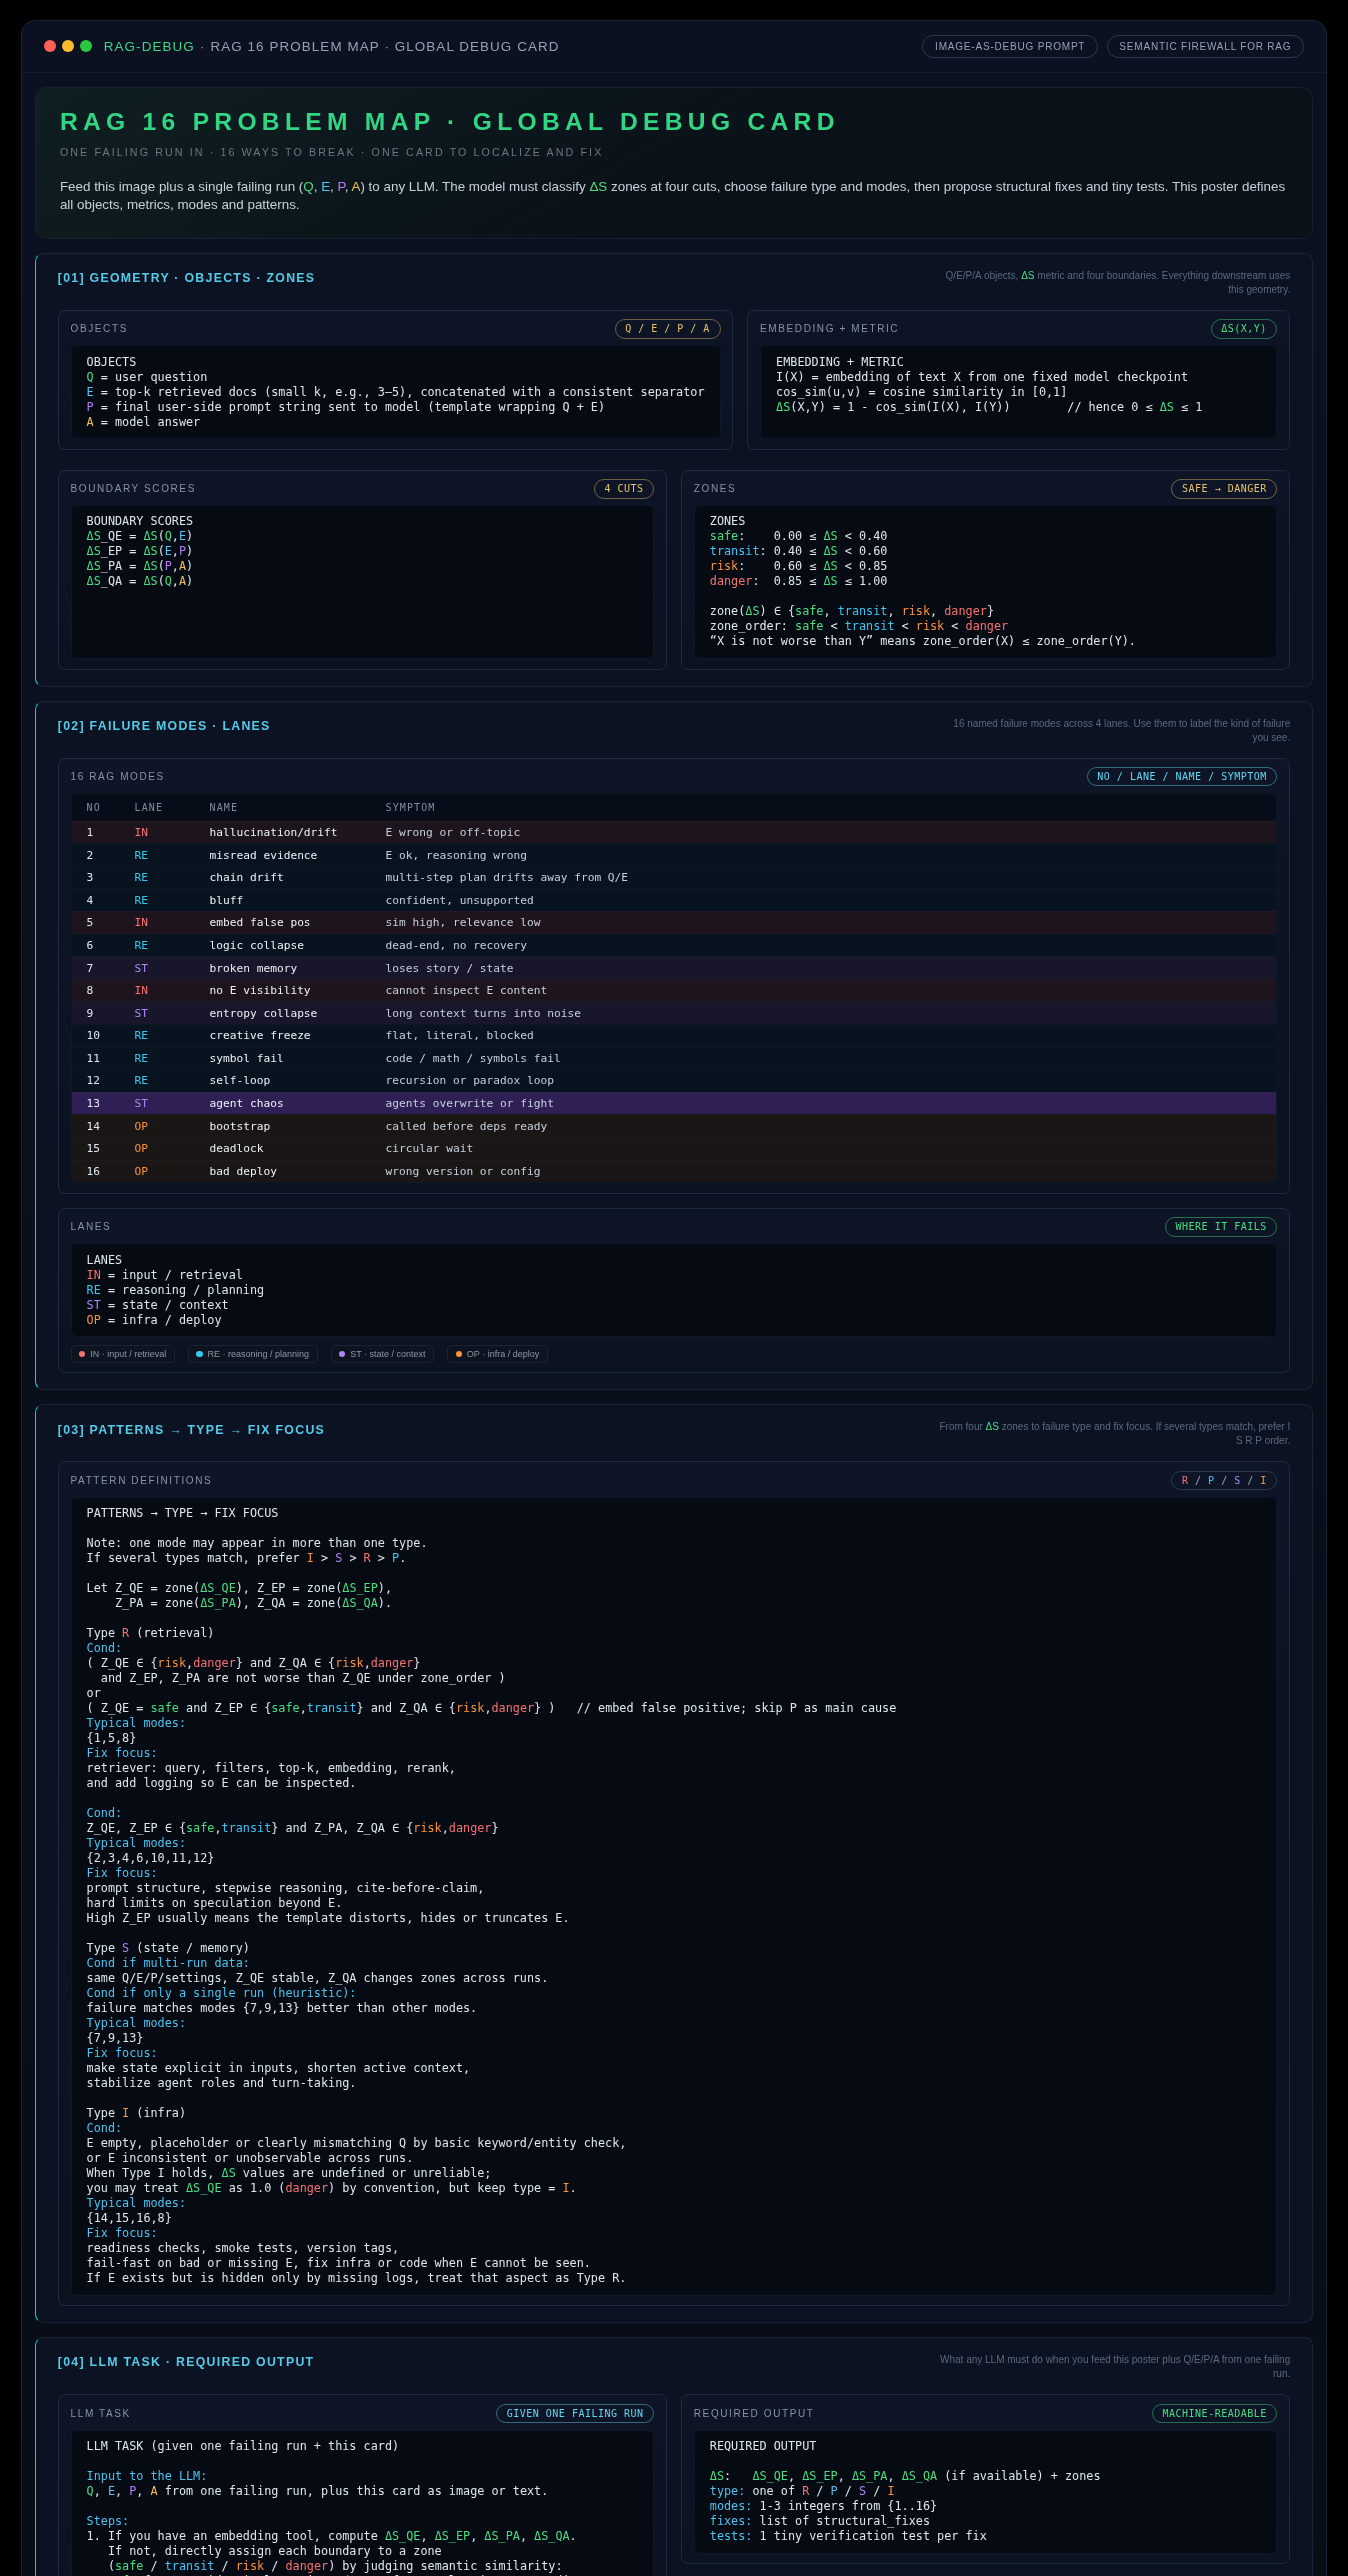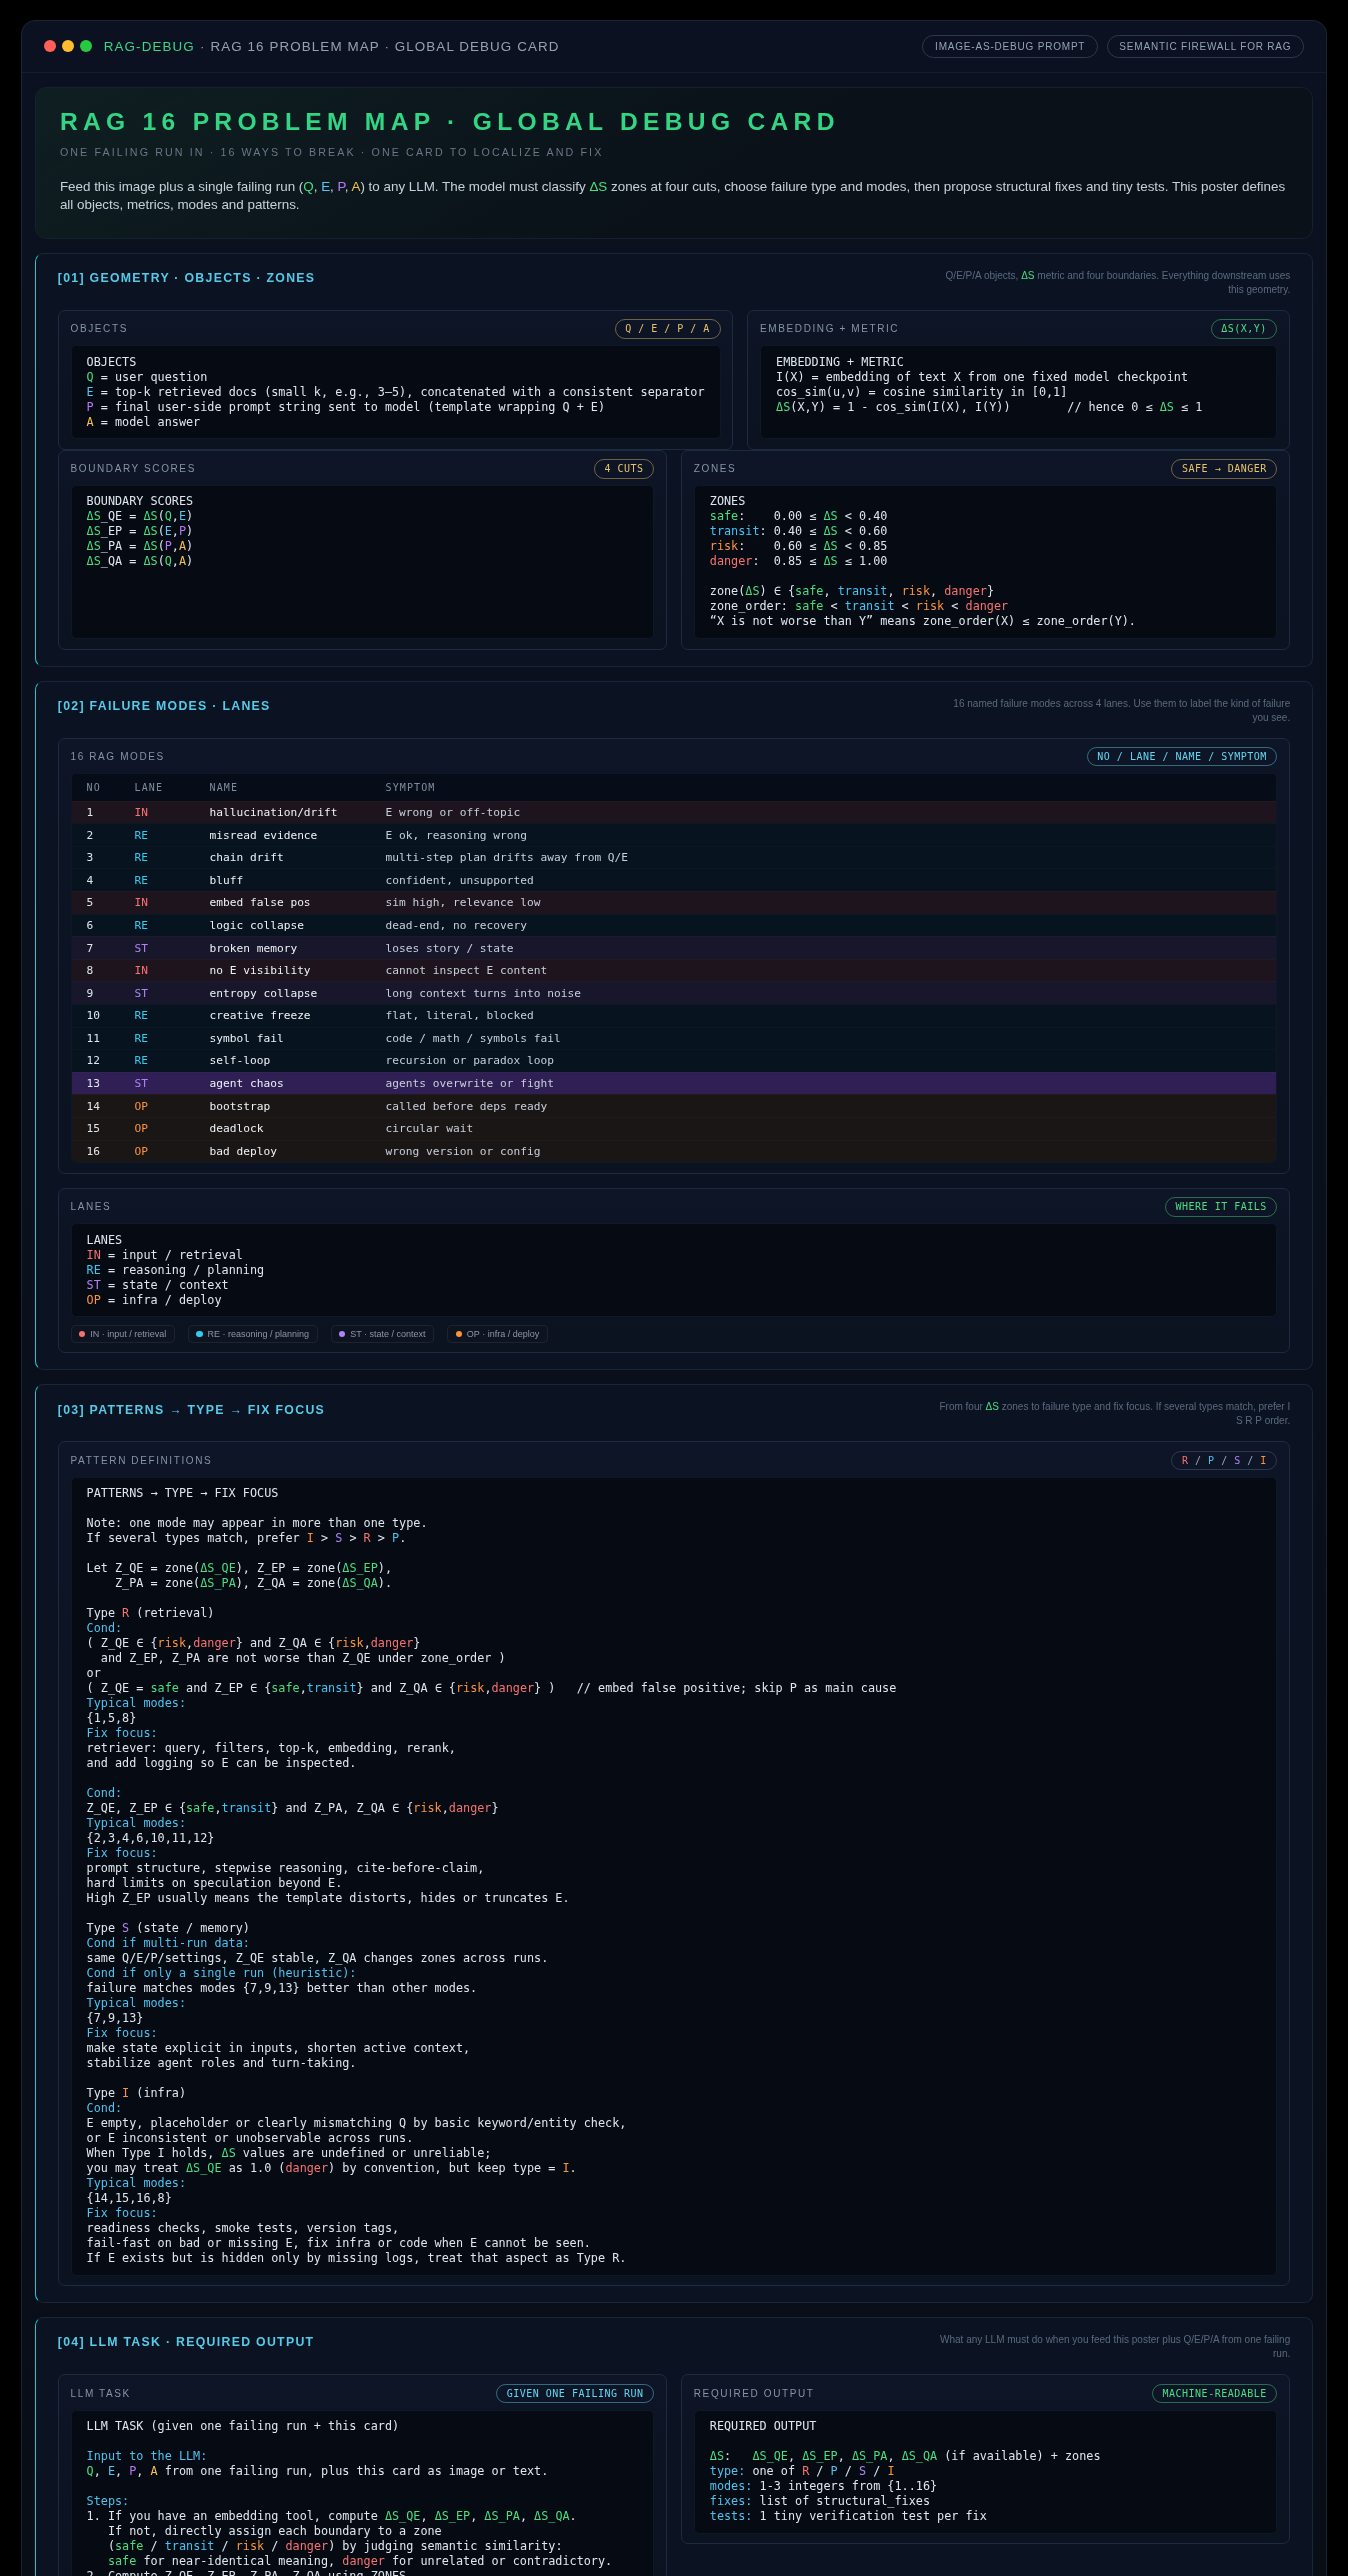--- a/index.html
+++ b/index.html
@@ -107,21 +107,21 @@
     <h1>RAG 16 PROBLEM MAP · GLOBAL DEBUG CARD</h1>
     <div class="subtitle">ONE FAILING RUN IN · 16 WAYS TO BREAK · ONE CARD TO LOCALIZE AND FIX</div>
     <p class="intro"><span>Feed this image plus a single failing run (</span><span class="c-q">Q</span><span>, </span><span class="c-e">E</span><span>, </span><span class="c-p">P</span><span>, </span><span class="c-a">A</span><span>) to any LLM. The model must classify </span><span class="c-ds">ΔS</span><span> zones at four cuts, choose failure type and modes, then propose structural fixes and tiny tests. This poster defines all objects, metrics, modes and patterns.</span></p>
   </div>
 
   <div class="section">
     <div class="sec-head">
       <div class="sec-title">[01] GEOMETRY · OBJECTS · ZONES</div>
       <div class="sec-note"><span>Q/E/P/A objects, </span><span class="c-ds">ΔS</span><span> metric and four boundaries. Everything downstream uses this geometry.</span></div>
     </div>
-    <div class="grid2" style="margin-bottom:0;border-radius:28px;">
+    <div class="grid2" style="margin-bottom:20px;border-radius:28px;">
       <div class="panel">
         <div class="panel-head">
           <span class="panel-label">OBJECTS</span>
           <span class="badge tone-amber">Q / E / P / A</span>
         </div>
         <div class="code">
             <div class="ln"><span>OBJECTS</span></div>
             <div class="ln"><span class="c-q">Q</span><span> = user question</span></div>
             <div class="ln"><span class="c-e">E</span><span> = top-k retrieved docs (small k, e.g., 3–5), concatenated with a consistent separator</span></div>
             <div class="ln"><span class="c-p">P</span><span> = final user-side prompt string sent to model (template wrapping Q + E)</span></div>

